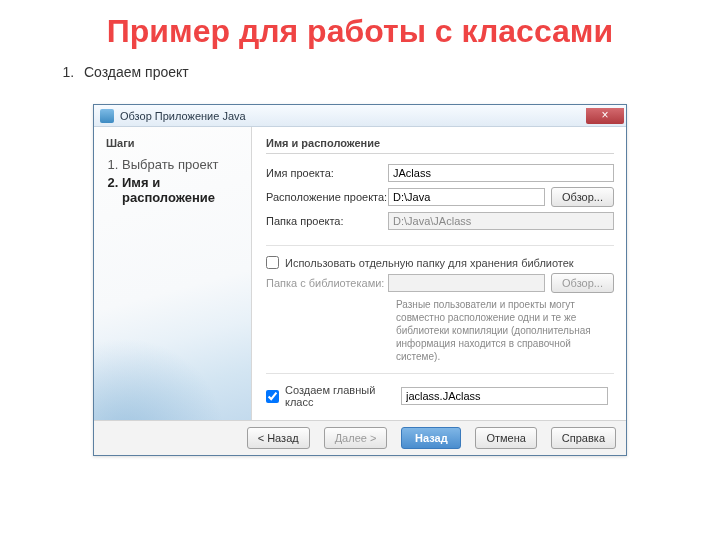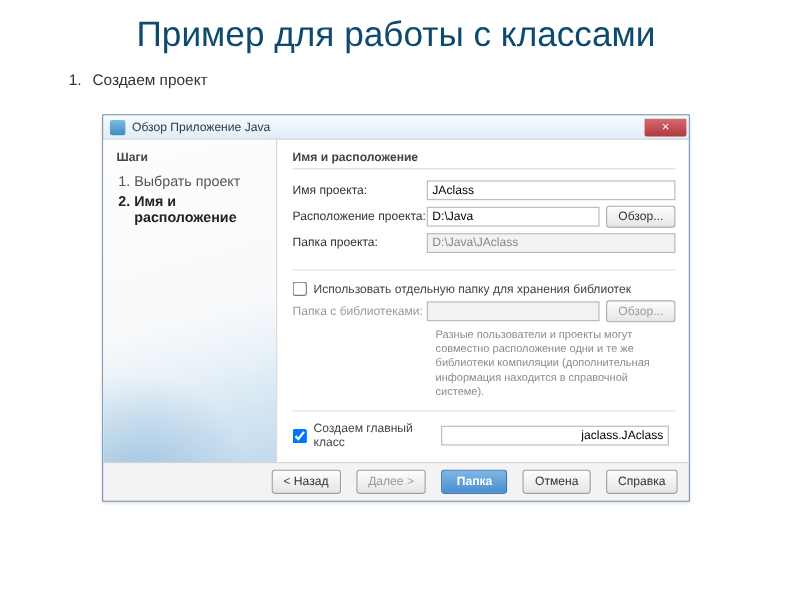--- a/index.html
+++ b/index.html
@@ -7,22 +7,22 @@
       width: 720px;
       height: 540px;
       background: #fff;
       font-family: Arial, sans-serif;
       color: #333;
       overflow: hidden;
     }
     .slide-title {
       text-align: center;
       font-size: 32px;
-      font-weight: normal;
-      color: #0c4a6e;
+      font-weight: bold;
+      color: #ef4444;
       margin-top: 12px;
       line-height: 1.2;
     }
     .step-list {
       margin: 14px 0 24px 60px;
       font-size: 14px;
       color: #333;
     }
     .step-list ol { list-style-position: outside; padding-left: 18px; }
     .step-list li { padding-left: 6px; }
@@ -135,21 +135,21 @@
 
     .divider { border-top:1px solid #e2e2e2; margin:10px 0; }
 
     .checkbox-row {
       display: flex;
       align-items: center;
       margin-bottom: 4px;
       font-size: 11px;
       color:#444;
     }
-    .checkbox-row input { margin-right: 6px; text-align: right; }
+    .checkbox-row input { margin-right: 6px; }
     .help-text {
       font-size: 10px;
       color: #8a8a8a;
       margin-left: 130px;
       line-height: 1.3;
       max-width: 220px;
     }
     .buttons-bar {
       border-top: 1px solid #d4d4d4;
       background: #f3f3f3;
@@ -243,17 +243,17 @@
         <input class="text-input" value="jaclass.JAclass" style="">
       </div>
 
       <div style="flex:1"></div>
     </div>
   </div>
 
   <div class="buttons-bar">
     <button class="dlg-btn">&lt; Назад</button>
     <button class="dlg-btn disabled" disabled="">Далее &gt;</button>
-    <button class="dlg-btn primary">Папка</button>
+    <button class="dlg-btn primary">Назад</button>
     <button class="dlg-btn">Отмена</button>
     <button class="dlg-btn">Справка</button>
   </div>
 </div>
 
 </body></html>

